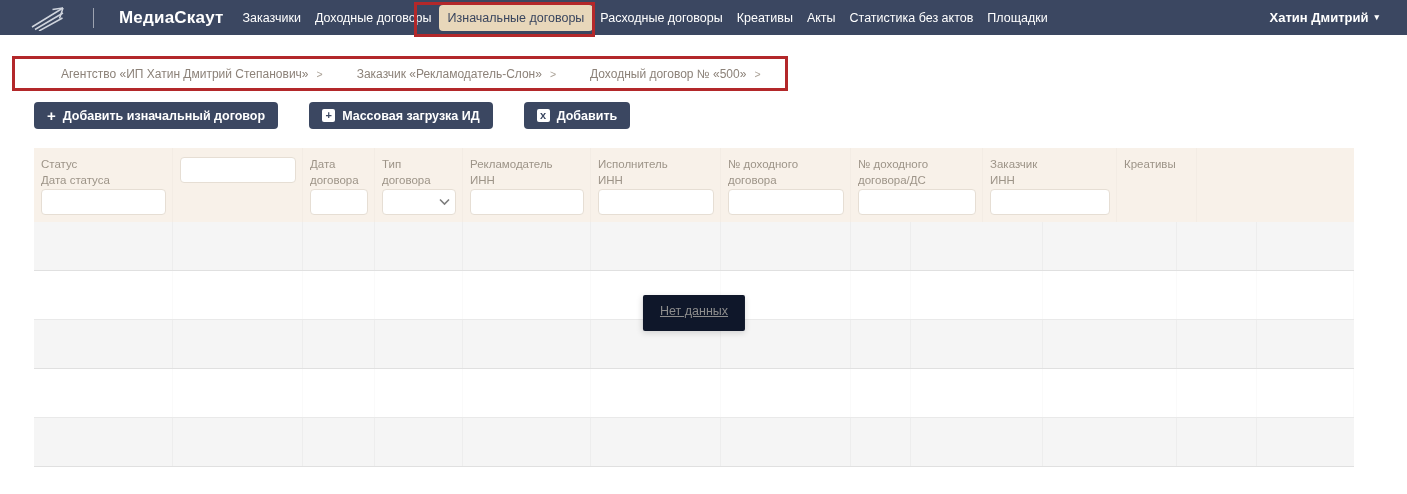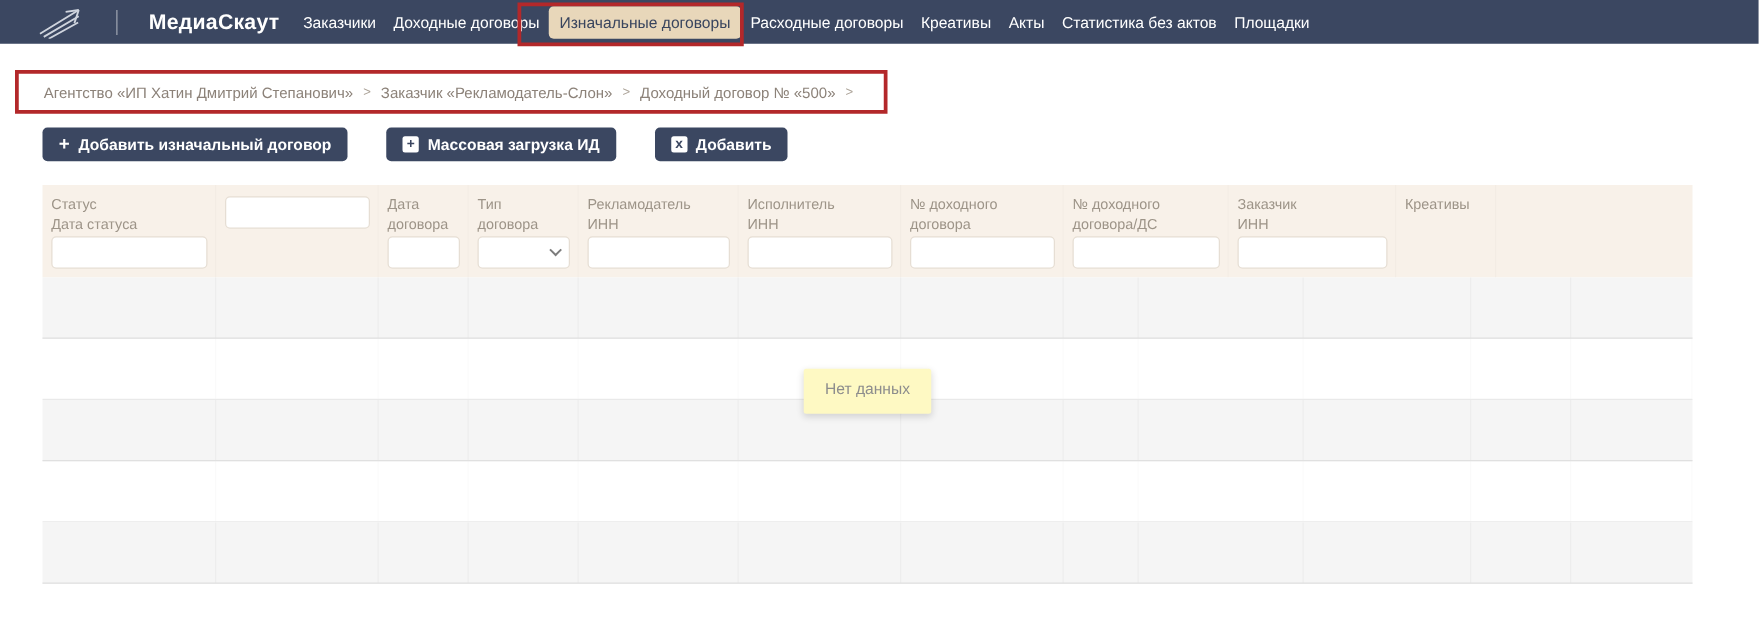--- a/index.html
+++ b/index.html
@@ -38,21 +38,21 @@
   
   .red-box{position:absolute;border:3px solid var(--annotation-red);
     pointer-events:none;z-index:20;background:transparent;}
   #nav-annotation{top:2px;height:35px;}
 
   
   .crumb-row{position:absolute;top:56px;left:12px;height:35px;
     display:inline-flex;align-items:center;padding:0 16px 0 20px;
     border:3px solid var(--annotation-red);}
   .crumb{color:var(--breadcrumb-text);font-size:12px;text-decoration:none;
-    cursor:pointer;white-space:nowrap;}
+    cursor:pointer;white-space:nowrap;margin-left:26px;}
   .crumb-sep{color:#aaa196;font-size:10.5px;margin:0 8px;}
 
   
   .toolbar{position:absolute;top:102px;left:34px;display:flex;align-items:center;}
   .btn{display:inline-flex;align-items:center;gap:7px;height:27px;
     background:var(--navbar-bg);color:#fff;border:none;border-radius:4px;
     font-family:"Liberation Sans",sans-serif;font-size:12.5px;font-weight:bold;
     padding:0 13px;margin-right:31px;cursor:pointer;white-space:nowrap;}
   .plus-glyph{font-size:15px;font-weight:bold;line-height:1;}
   .sq-icon{width:13px;height:13px;background:#fff;color:#3b4761;border-radius:2px;
@@ -71,22 +71,22 @@
   .sel-wrap{position:relative;}
   .sel-wrap select{appearance:none;-webkit-appearance:none;-moz-appearance:none;}
   .sel-wrap svg{position:absolute;right:6px;top:50%;transform:translateY(-50%);
     pointer-events:none;display:block;}
   .tbody .tr{display:flex;height:49px;border-bottom:1px solid #e9e9e9;}
   .tbody .tr.alt{background:var(--row-alt-bg);border-bottom:1px solid #e0e0e0;}
   .td{height:100%;border-right:1px solid rgba(0,0,0,.032);}
   .tr:not(.alt) .td{border-right:1px solid rgba(0,0,0,.018);}
   .td:last-child{border-right:none;}
   .empty-state{position:absolute;top:147px;left:50%;transform:translateX(-50%);
-    background:#fef9c3;padding:9px 17px 13px;color:var(--empty-text);font-size:12.5px;
-    box-shadow:0 2px 6px rgba(0,0,0,.14);border-radius:2px;z-index:5;white-space:nowrap;}
+    background:#0f172a;padding:9px 17px 13px;color:var(--empty-text);font-size:12.5px;
+    box-shadow:0 2px 6px rgba(0,0,0,.14);border-radius:2px;z-index:5;white-space:nowrap;text-decoration:underline;}
 </style>
 </head>
 <body>
 
 <div class="navbar">
   <div class="logo">
     <svg width="38" height="26" viewBox="0 0 38 26">
       <path d="M2 22 L33 3 M5 24.5 L33 8 M9 26 L32.5 13" stroke="#cfd4dd" stroke-width="1.5" fill="none"></path>
       <path d="M33 3 L22.5 4.5 M33 3 L29.5 13.5" stroke="#cfd4dd" stroke-width="1.5" fill="none"></path>
     </svg>
@@ -96,20 +96,24 @@
   <nav class="nav" id="nav">
       <a class="nav-item">Заказчики</a>
       <a class="nav-item">Доходные договоры</a>
       <a class="nav-item active">Изначальные договоры</a>
       <a class="nav-item">Расходные договоры</a>
       <a class="nav-item">Креативы</a>
       <a class="nav-item">Акты</a>
       <a class="nav-item">Статистика без актов</a>
       <a class="nav-item">Площадки</a>
     </nav>
+  <div class="user">
+    <span>Хатин Дмитрий</span>
+    <span class="caret">▾</span>
+  </div>
 </div>
 
 <div class="red-box" id="nav-annotation" style="left: 414.109px; width: 180.594px;"></div>
 
 <div class="crumb-row" id="breadcrumb">
     <a class="crumb">Агентство «ИП Хатин Дмитрий Степанович»</a>
     <span class="crumb-sep">&gt;</span>
     <a class="crumb">Заказчик «Рекламодатель-Слон»</a>
     <span class="crumb-sep">&gt;</span>
     <a class="crumb">Доходный договор № «500»</a>

